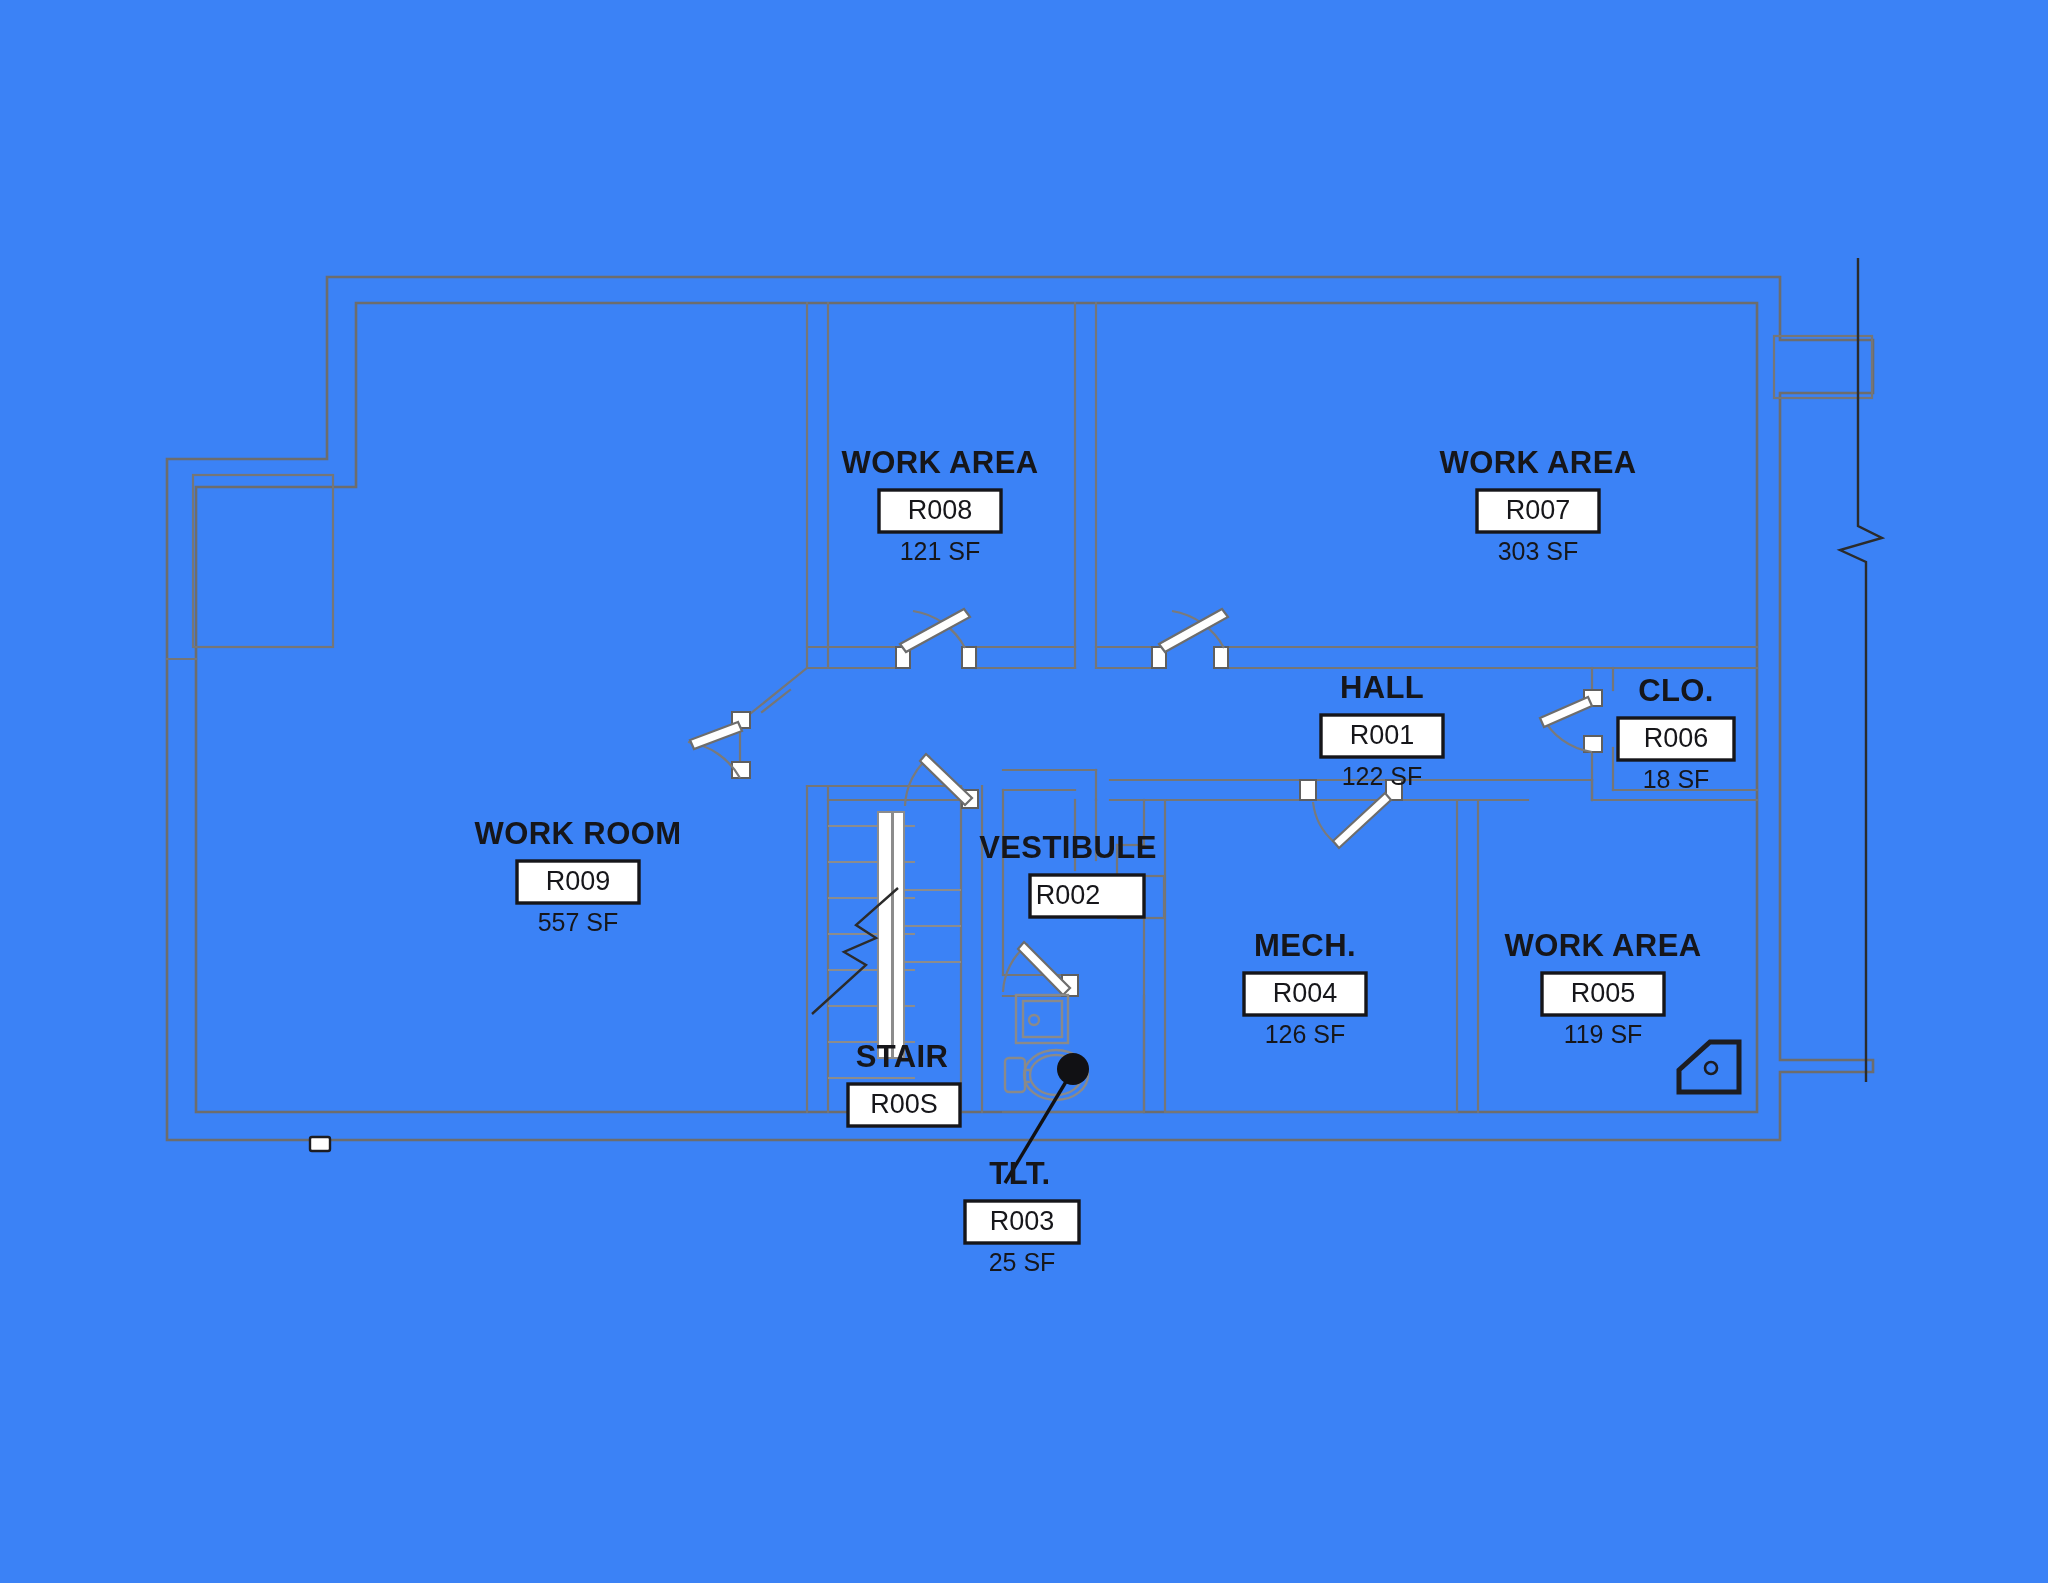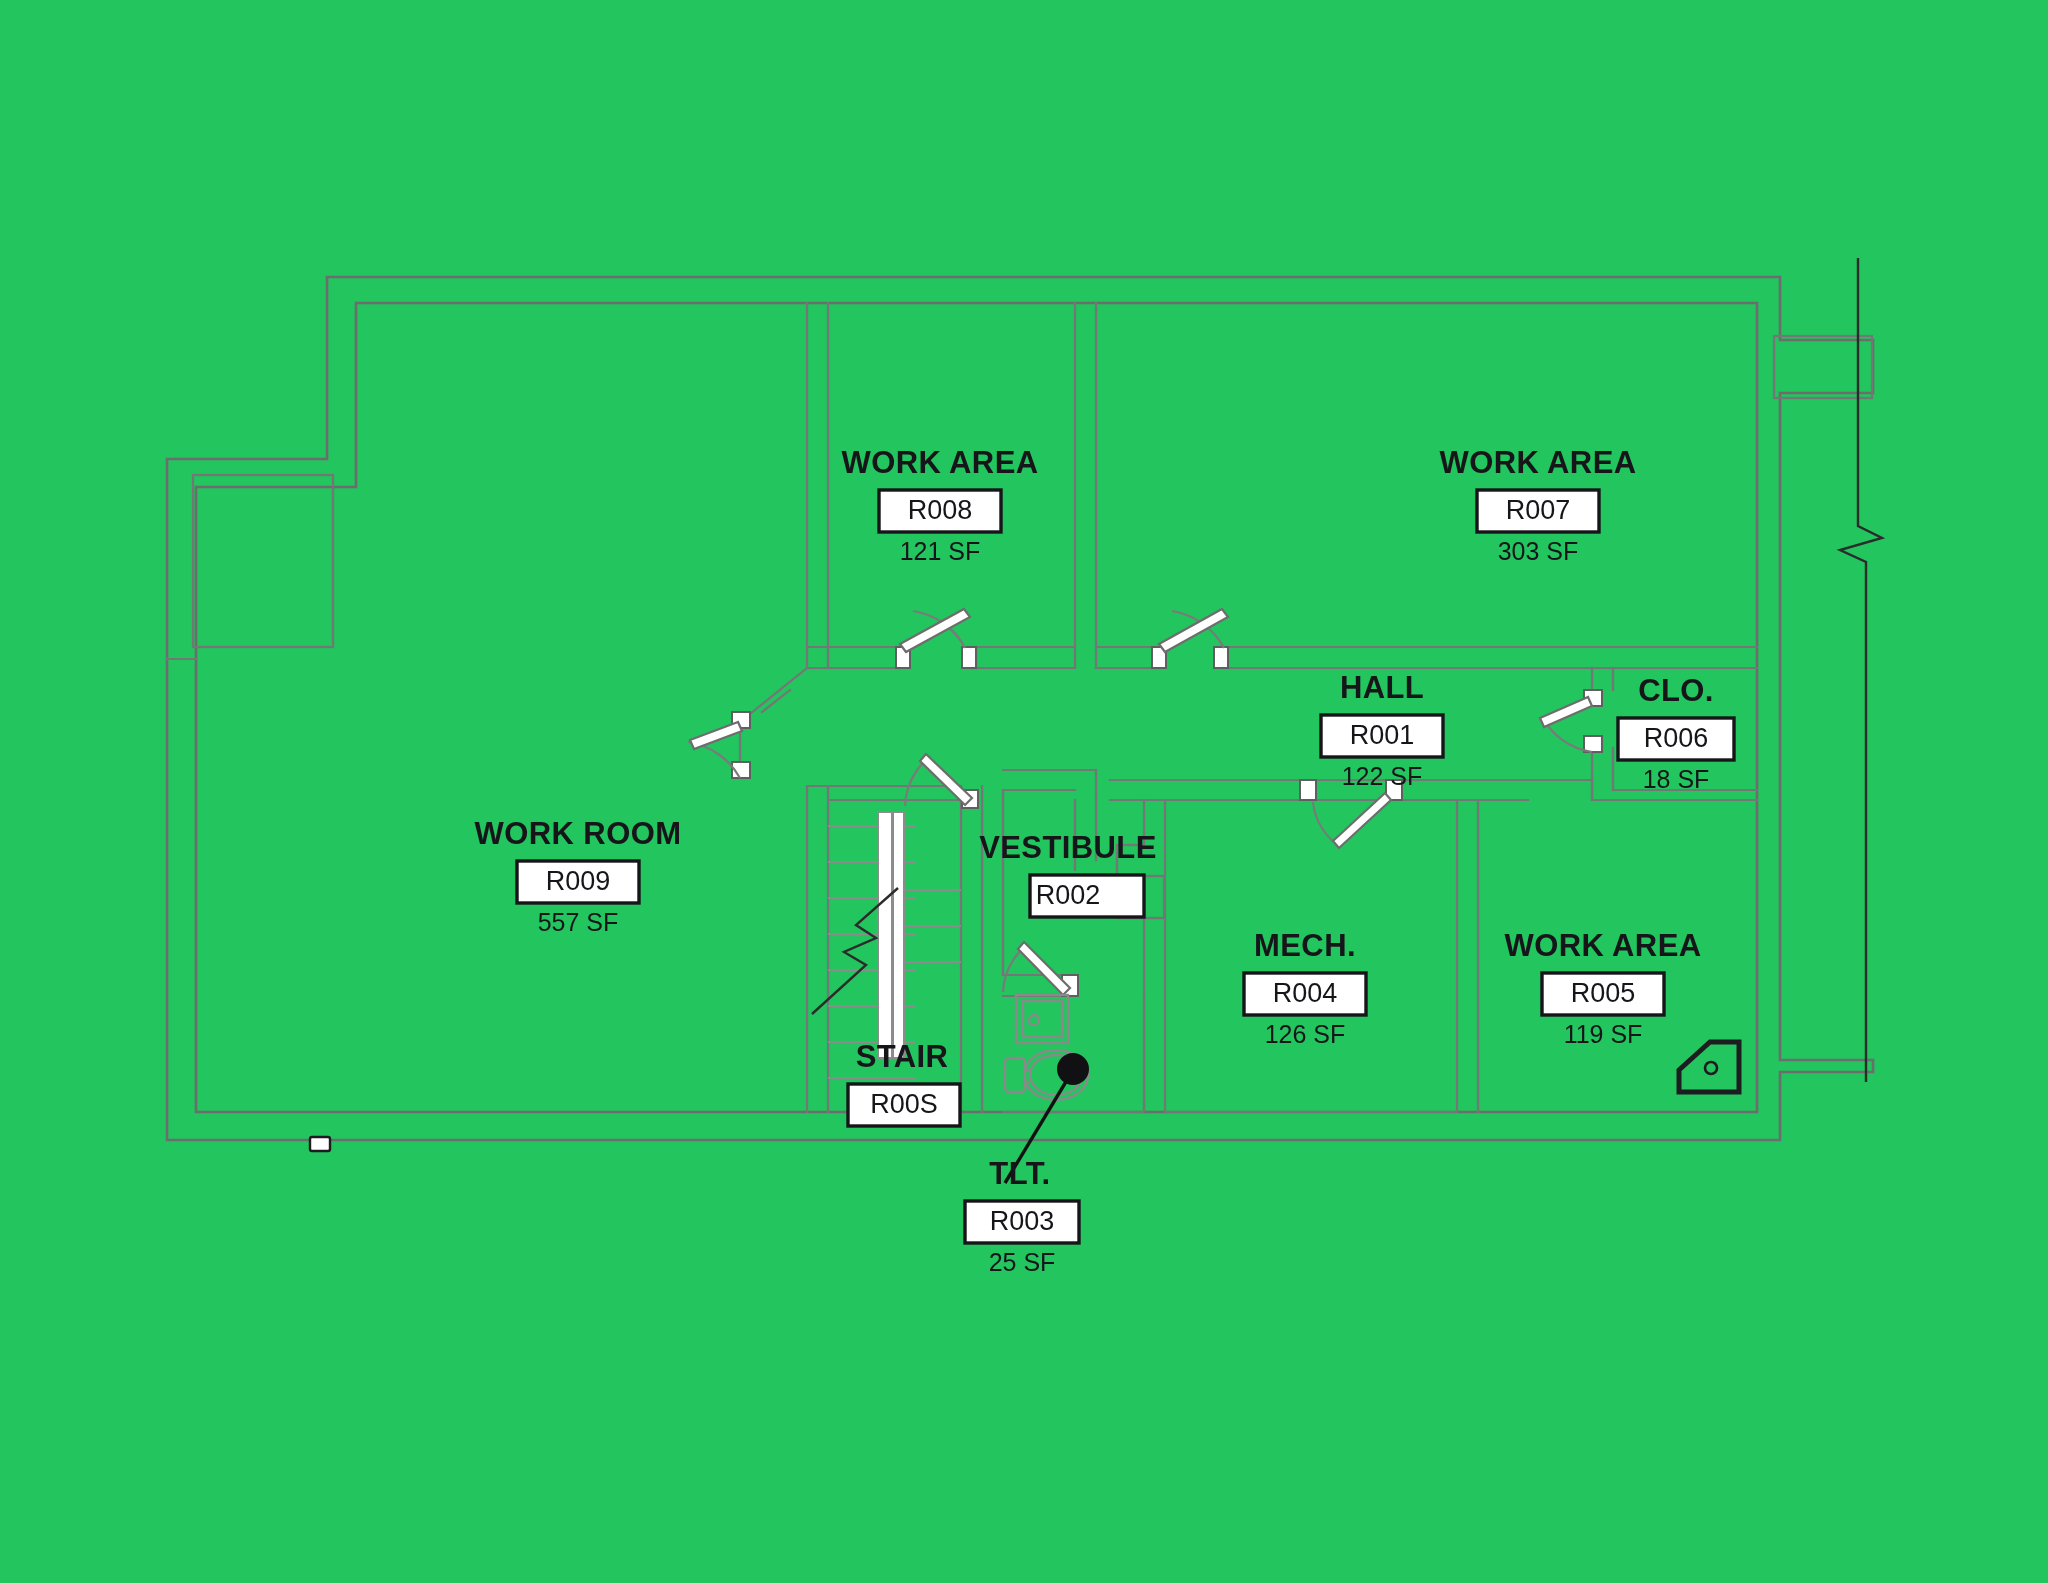--- a/index.html
+++ b/index.html
@@ -11,21 +11,21 @@
   body {
     width: 2048px;
     height: 1583px;
     overflow: hidden;
     font-family: "Liberation Sans", sans-serif;
   }
   #plan-root {
     position: relative;
     width: 2048px;
     height: 1583px;
-    background: #22c55e;
+    background: #3b82f6;
   }
   svg#floorplan {
     display: block;
     width: 2048px;
     height: 1583px;
   }
   .wall-line {
     fill: none;
     stroke: #6d6d6d;
     stroke-width: 2.6;

